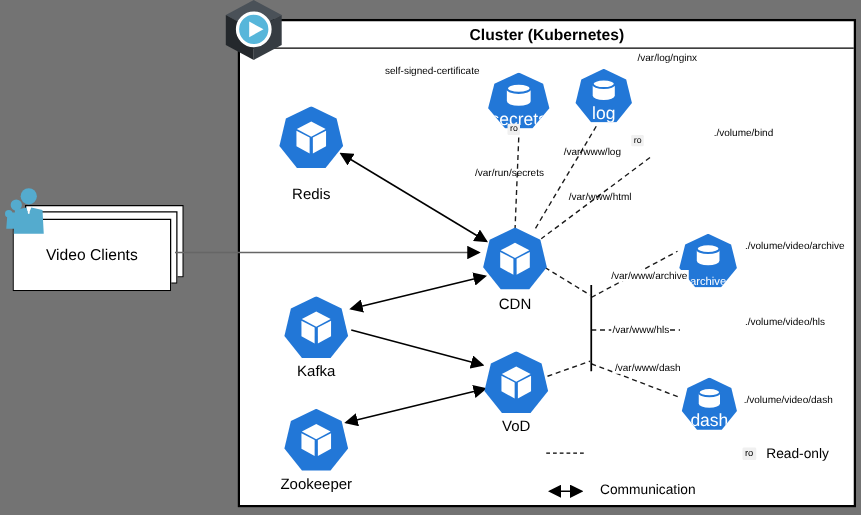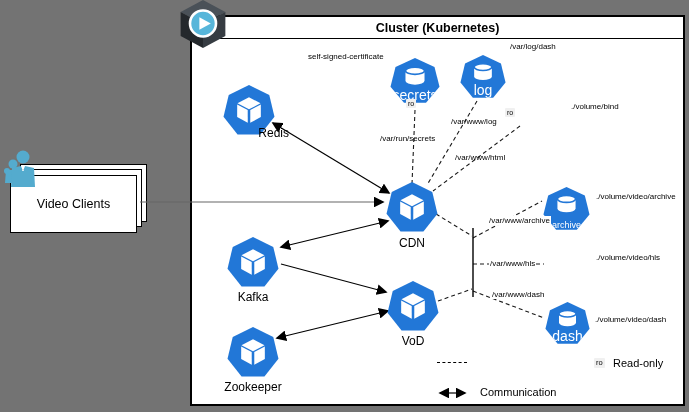--- a/index.html
+++ b/index.html
@@ -90,21 +90,21 @@
 
   <div class="node" style="left:223px;top:85px;width:52px;height:52px;">
     <div class="hept">
       <svg style="left:10px;top:8px;" width="32" height="34" viewBox="0 0 100 100">
         <path d="M50 10 L86 29 L50 48 L14 29 Z" fill="#fff"></path>
         <path d="M13 33 L46 50 L46 90 L13 72 Z" fill="#fff"></path>
         <path d="M87 33 L54 50 L54 90 L87 72 Z" fill="#fff"></path>
       </svg>
     </div>
   </div>
-  <div class="node-label" style="left:209px;top:126px;text-align:right;">Redis</div>
+  <div class="node-label" style="left:209px;top:148px;">Redis</div>
 
   <div class="node" style="left:386px;top:182px;width:52px;height:52px;">
     <div class="hept">
       <svg style="left:10px;top:8px;" width="32" height="34" viewBox="0 0 100 100">
         <path d="M50 10 L86 29 L50 48 L14 29 Z" fill="#fff"></path>
         <path d="M13 33 L46 50 L46 90 L13 72 Z" fill="#fff"></path>
         <path d="M87 33 L54 50 L54 90 L87 72 Z" fill="#fff"></path>
       </svg>
     </div>
   </div>
@@ -182,21 +182,21 @@
         <ellipse cx="50" cy="26" rx="34" ry="13" fill="#fff" stroke="#2277d7" stroke-width="6"></ellipse>
       </svg>
       <div class="vname">dash</div>
     </div>
   </div>
 
   <div class="ro-badge" style="left:406px;top:99px;">ro</div>
   <div class="ro-badge" style="left:505px;top:108px;">ro</div>
 
   <div class="plabel" style="left:308px;top:52px;">self-signed-certificate</div>
-  <div class="plabel" style="left:510px;top:42px;">/var/log/dash</div>
+  <div class="plabel" style="left:510px;top:42px;">/var/log/nginx</div>
   <div class="plabel" style="left:380px;top:134px;">/var/run/secrets</div>
   <div class="plabel" style="left:451px;top:117px;">/var/www/log</div>
   <div class="plabel" style="left:455px;top:153px;">/var/www/html</div>
   <div class="plabel" style="left:571px;top:102px;">./volume/bind</div>
   <div class="plabel onwhite" style="left:488px;top:216px;">/var/www/archive</div>
   <div class="plabel onwhite" style="left:489px;top:259px;">/var/www/hls</div>
   <div class="plabel onwhite" style="left:491px;top:290px;">/var/www/dash</div>
   <div class="plabel" style="left:596px;top:192px;">./volume/video/archive</div>
   <div class="plabel" style="left:596px;top:253px;">./volume/video/hls</div>
   <div class="plabel" style="left:595px;top:315px;">./volume/video/dash</div>

